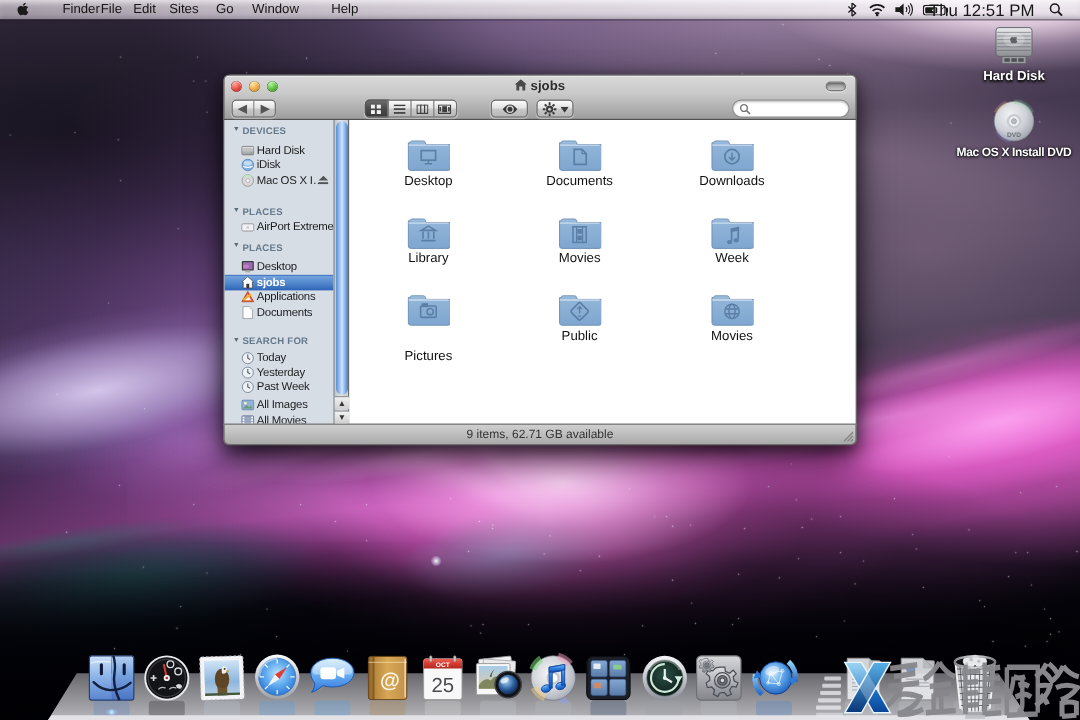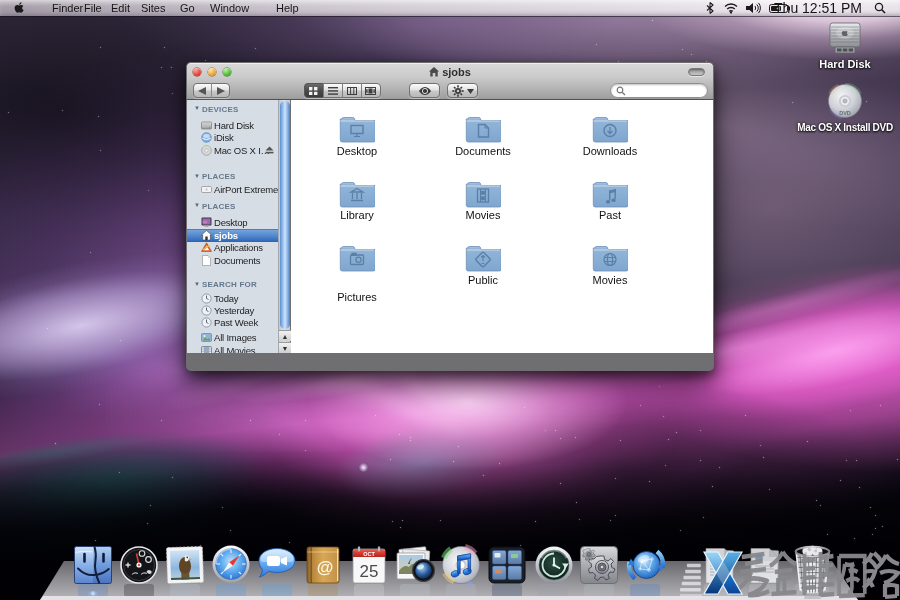--- a/index.html
+++ b/index.html
@@ -518,21 +518,21 @@
       <svg class="folder" style="left:301px;top:77.5px" viewBox="0 0 36 30">
           <use href="#fshape"></use>
           <g fill="#5b7fa6">
             <path d="M16 22 a2.2 1.8 0 1 0 0.1 0 Z"></path>
             <path d="M21.5 20.5 a2.2 1.8 0 1 0 0.1 0 Z"></path>
             <rect x="17" y="12.5" width="1.4" height="10"></rect>
             <rect x="22.5" y="11" width="1.4" height="10"></rect>
             <path d="M17 12.5 L23.9 11 L23.9 14 L17 15.5 Z"></path>
           </g>
         </svg>
-      <div class="flabel" style="left:274px;top:109px">Past</div>
+      <div class="flabel" style="left:274px;top:109px">Week</div>
 
       <svg class="folder" style="left:48px;top:142px" viewBox="0 0 36 30">
           <use href="#fshape"></use>
           <g stroke="#5b7fa6" fill="none" stroke-width="1.3">
             <rect x="11.5" y="13" width="13" height="9.5" rx="1"></rect>
             <circle cx="19.5" cy="17.7" r="2.6"></circle>
             <rect x="13" y="11.3" width="4" height="2" fill="#5b7fa6"></rect>
           </g>
         </svg>
       <div class="flabel" style="left:21px;top:191px">Pictures</div>
@@ -546,20 +546,29 @@
       <div class="flabel" style="left:147px;top:173.5px">Public</div>
       <svg class="folder" style="left:301px;top:142px" viewBox="0 0 36 30">
           <use href="#fshape"></use>
           <g stroke="#5b7fa6" fill="none" stroke-width="1.2">
             <circle cx="18" cy="17.5" r="6"></circle>
             <ellipse cx="18" cy="17.5" rx="2.6" ry="6"></ellipse>
             <path d="M12.3 15.5 L23.7 15.5 M12.3 19.5 L23.7 19.5"></path>
           </g>
         </svg>
       <div class="flabel" style="left:274px;top:173.5px">Movies</div>
+    </div>
+    <div id="statusbar">9 items, 62.71 GB available
+      <svg style="position:absolute;right:2px;bottom:2px" width="10" height="10" viewBox="0 0 10 10">
+          <g stroke="#7e7e7e" stroke-width="1">
+            <line x1="2" y1="10" x2="10" y2="2"></line>
+            <line x1="5" y1="10" x2="10" y2="5"></line>
+            <line x1="8" y1="10" x2="10" y2="8"></line>
+          </g>
+        </svg>
     </div>
   </div>
 
   <div id="dock">
     <svg width="900" height="80" viewBox="0 0 900 80">
       <defs>
         <linearGradient id="shelfg" x1="0" y1="0" x2="0" y2="1">
           <stop offset="0" stop-color="#6f6e74" stop-opacity=".93"></stop>
           <stop offset="0.45" stop-color="#949498" stop-opacity=".95"></stop>
           <stop offset="1" stop-color="#bdbdc1" stop-opacity=".97"></stop>

